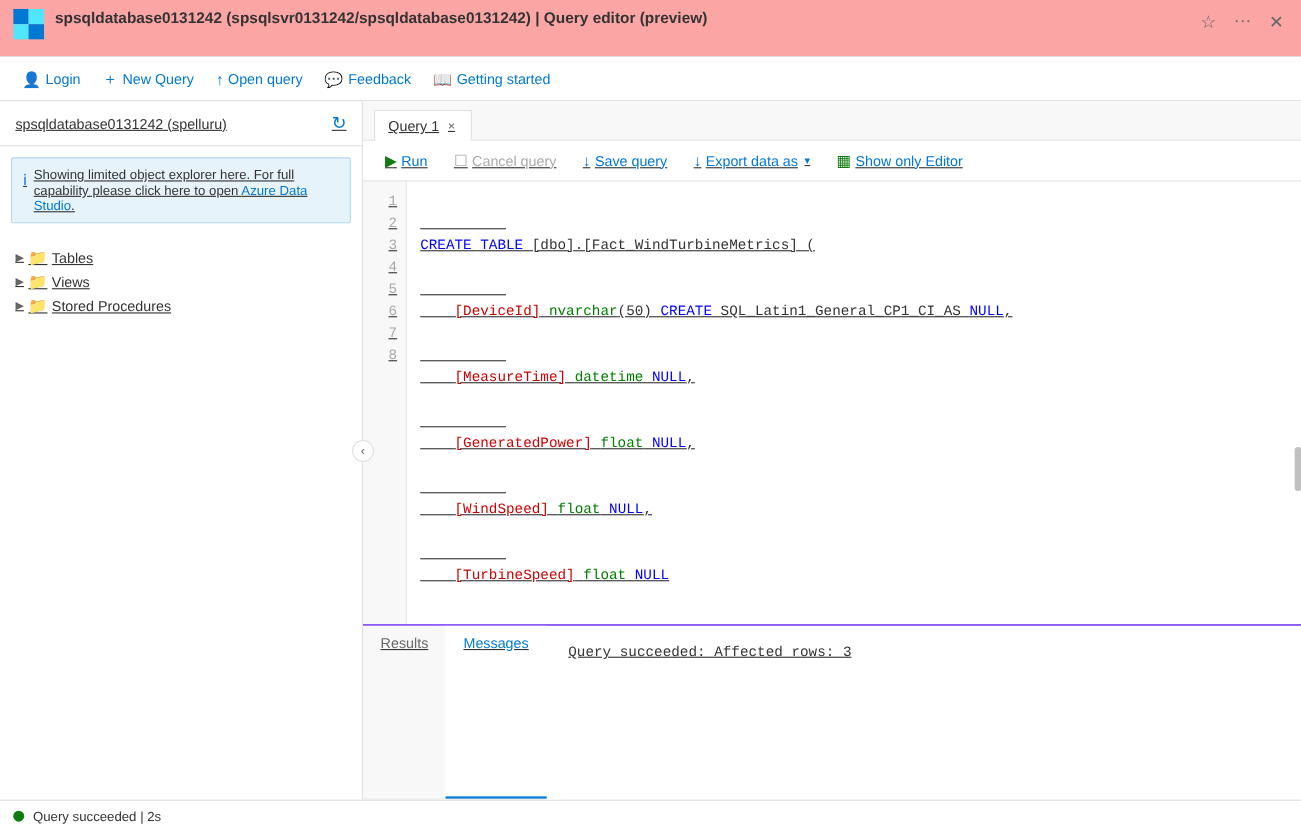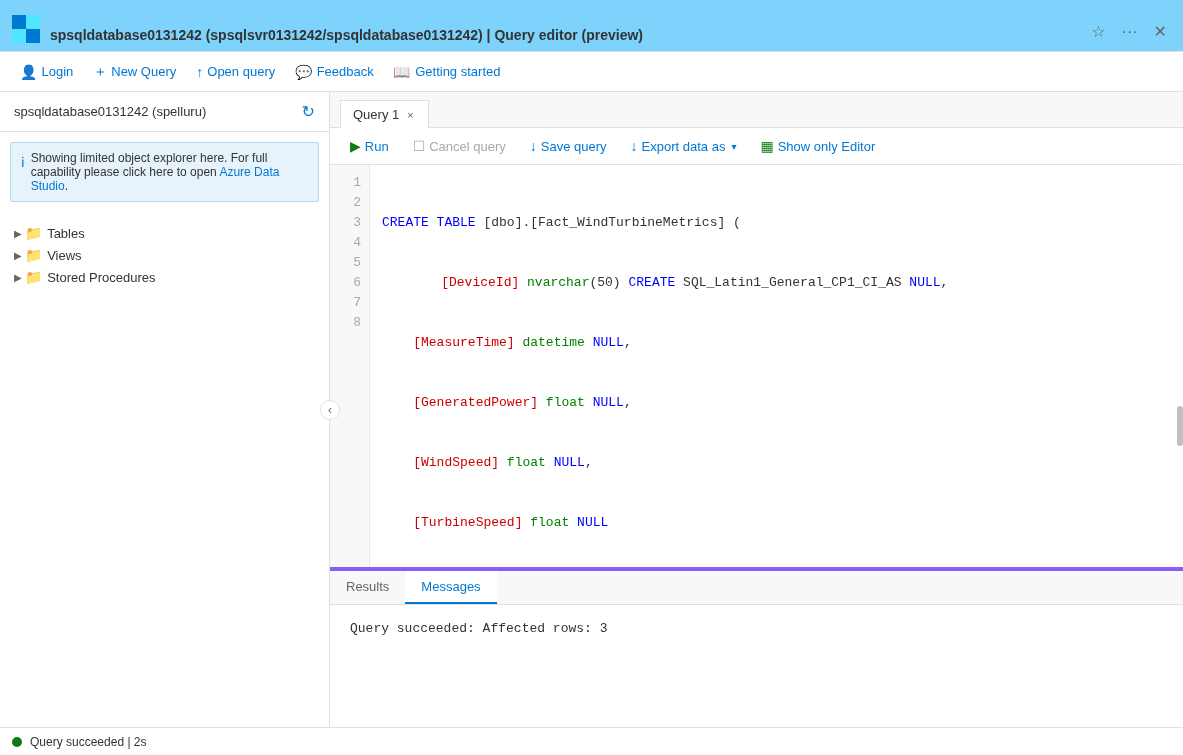--- a/index.html
+++ b/index.html
@@ -1,20 +1,20 @@
 <!DOCTYPE html>
 <html><head>
   <meta charset="utf-8">
   <style>
     * { box-sizing: border-box; margin: 0; padding: 0; }
     body { font-family: 'Segoe UI', Arial, sans-serif; font-size: 13px; background: #fff; color: #333; height: 755px; width: 1183px; overflow: hidden; display: flex; flex-direction: column; }
 
     
     .title-bar {
-      display: flex; align-items: flex-end; padding: 8px 12px; background: #7dd3fc;
+      display: flex; align-items: flex-start; padding: 8px 12px; background: #fca5a5;
       border-bottom: 1px solid #e0e0e0; min-height: 52px;
     }
     .title-bar-logo {
       width: 28px; height: 28px; margin-right: 10px; flex-shrink: 0;
     }
     .title-bar-text { flex: 1; }
     .title-bar-title { font-size: 14px; font-weight: 600; color: #333; }
     .title-bar-subtitle { font-size: 11px; color: #666; }
     .title-bar-actions { display: flex; align-items: center; gap: 8px; }
     .title-bar-icon-btn { background: none; border: none; cursor: pointer; color: #666; font-size: 16px; padding: 2px 4px; }
@@ -68,21 +68,21 @@
     .code-editor { flex: 1; overflow: auto; background: #fff; font-family: 'Consolas', 'Courier New', monospace; font-size: 13px; position: relative; }
     .code-lines { display: flex; min-height: 100%; }
     .line-numbers { background: #f8f8f8; padding: 8px 8px 8px 12px; color: #aaa; font-size: 13px; user-select: none; text-align: right; min-width: 40px; border-right: 1px solid #e8e8e8; }
     .line-number { line-height: 20px; }
     .code-content { padding: 8px 12px; flex: 1; line-height: 20px; white-space: pre; }
 
     
     .editor-scroll-indicator { position: absolute; right: 0; top: 60%; width: 6px; height: 40px; background: #c0c0c0; border-radius: 3px; }
 
     
-    .results-panel { border-top: 4px solid #8b5cf6; min-height: 160px; display: flex; flex-direction: column; }
+    .results-panel { border-top: 2px solid #8b5cf6; min-height: 160px; display: flex; flex-direction: row; }
     .results-tabs { display: flex; padding: 0; border-bottom: 1px solid #e0e0e0; background: #f8f8f8; }
     .results-tab { padding: 8px 16px; cursor: pointer; font-size: 13px; color: #666; border-bottom: 2px solid transparent; }
     .results-tab.active { color: #0078d4; border-bottom-color: #0078d4; background: #fff; font-weight: 500; }
     .results-content { padding: 16px 20px; font-family: 'Consolas', 'Courier New', monospace; font-size: 13px; color: #333; }
 
     
     .collapse-btn { position: absolute; left: 330px; top: 50%; transform: translateY(-50%); background: #fff; border: 1px solid #e0e0e0; border-radius: 50%; width: 20px; height: 20px; display: flex; align-items: center; justify-content: center; cursor: pointer; font-size: 12px; color: #666; z-index: 10; }
 
     
     .status-bar { display: flex; align-items: center; padding: 4px 12px; background: #fff; border-top: 1px solid #e0e0e0; font-size: 12px; color: #333; gap: 8px; min-height: 28px; }
@@ -130,21 +130,21 @@
   <button class="toolbar-btn">
     <span class="icon">💬</span>
     <span>Feedback</span>
   </button>
   <button class="toolbar-btn">
     <span class="icon">📖</span>
     <span>Getting started</span>
   </button>
 </div>
 
-<div class="main-content" style="position:relative;">
+<div class="main-content" style="position:relative;text-decoration:underline;">
 
   <div class="left-panel">
     <div class="db-header">
       <span class="db-name">spsqldatabase0131242 (spelluru)</span>
       <button class="refresh-btn">↻</button>
     </div>
 
     <div class="info-banner">
       <span class="info-icon">ℹ</span>
       <span>Showing limited object explorer here. For full capability please click here to open <a href="#">Azure Data Studio</a>.</span>
@@ -213,21 +213,21 @@
           <div class="line-number">2</div>
           <div class="line-number">3</div>
           <div class="line-number">4</div>
           <div class="line-number">5</div>
           <div class="line-number">6</div>
           <div class="line-number">7</div>
           <div class="line-number">8</div>
         </div>
         <div class="code-content">
           <div><span style="color:#0000ff;">CREATE TABLE</span> [dbo].[Fact_WindTurbineMetrics] (</div>
-          <div>    <span style="color:#c00;margin-left:28px;">[DeviceId]</span> <span style="color:#008000;">nvarchar</span>(50) <span style="color:#0000ff;">CREATE</span> SQL_Latin1_General_CP1_CI_AS <span style="color:#0000ff;">NULL</span>,</div>
+          <div>    <span style="color:#c00;">[DeviceId]</span> <span style="color:#008000;">nvarchar</span>(50) <span style="color:#0000ff;">CREATE</span> SQL_Latin1_General_CP1_CI_AS <span style="color:#0000ff;">NULL</span>,</div>
           <div>    <span style="color:#c00;">[MeasureTime]</span> <span style="color:#008000;">datetime</span> <span style="color:#0000ff;">NULL</span>,</div>
           <div>    <span style="color:#c00;">[GeneratedPower]</span> <span style="color:#008000;">float</span> <span style="color:#0000ff;">NULL</span>,</div>
           <div>    <span style="color:#c00;">[WindSpeed]</span> <span style="color:#008000;">float</span> <span style="color:#0000ff;">NULL</span>,</div>
           <div>    <span style="color:#c00;">[TurbineSpeed]</span> <span style="color:#008000;">float</span> <span style="color:#0000ff;">NULL</span></div>
           
           
         </div>
       </div>
 
       <div class="editor-scroll-indicator"></div>

